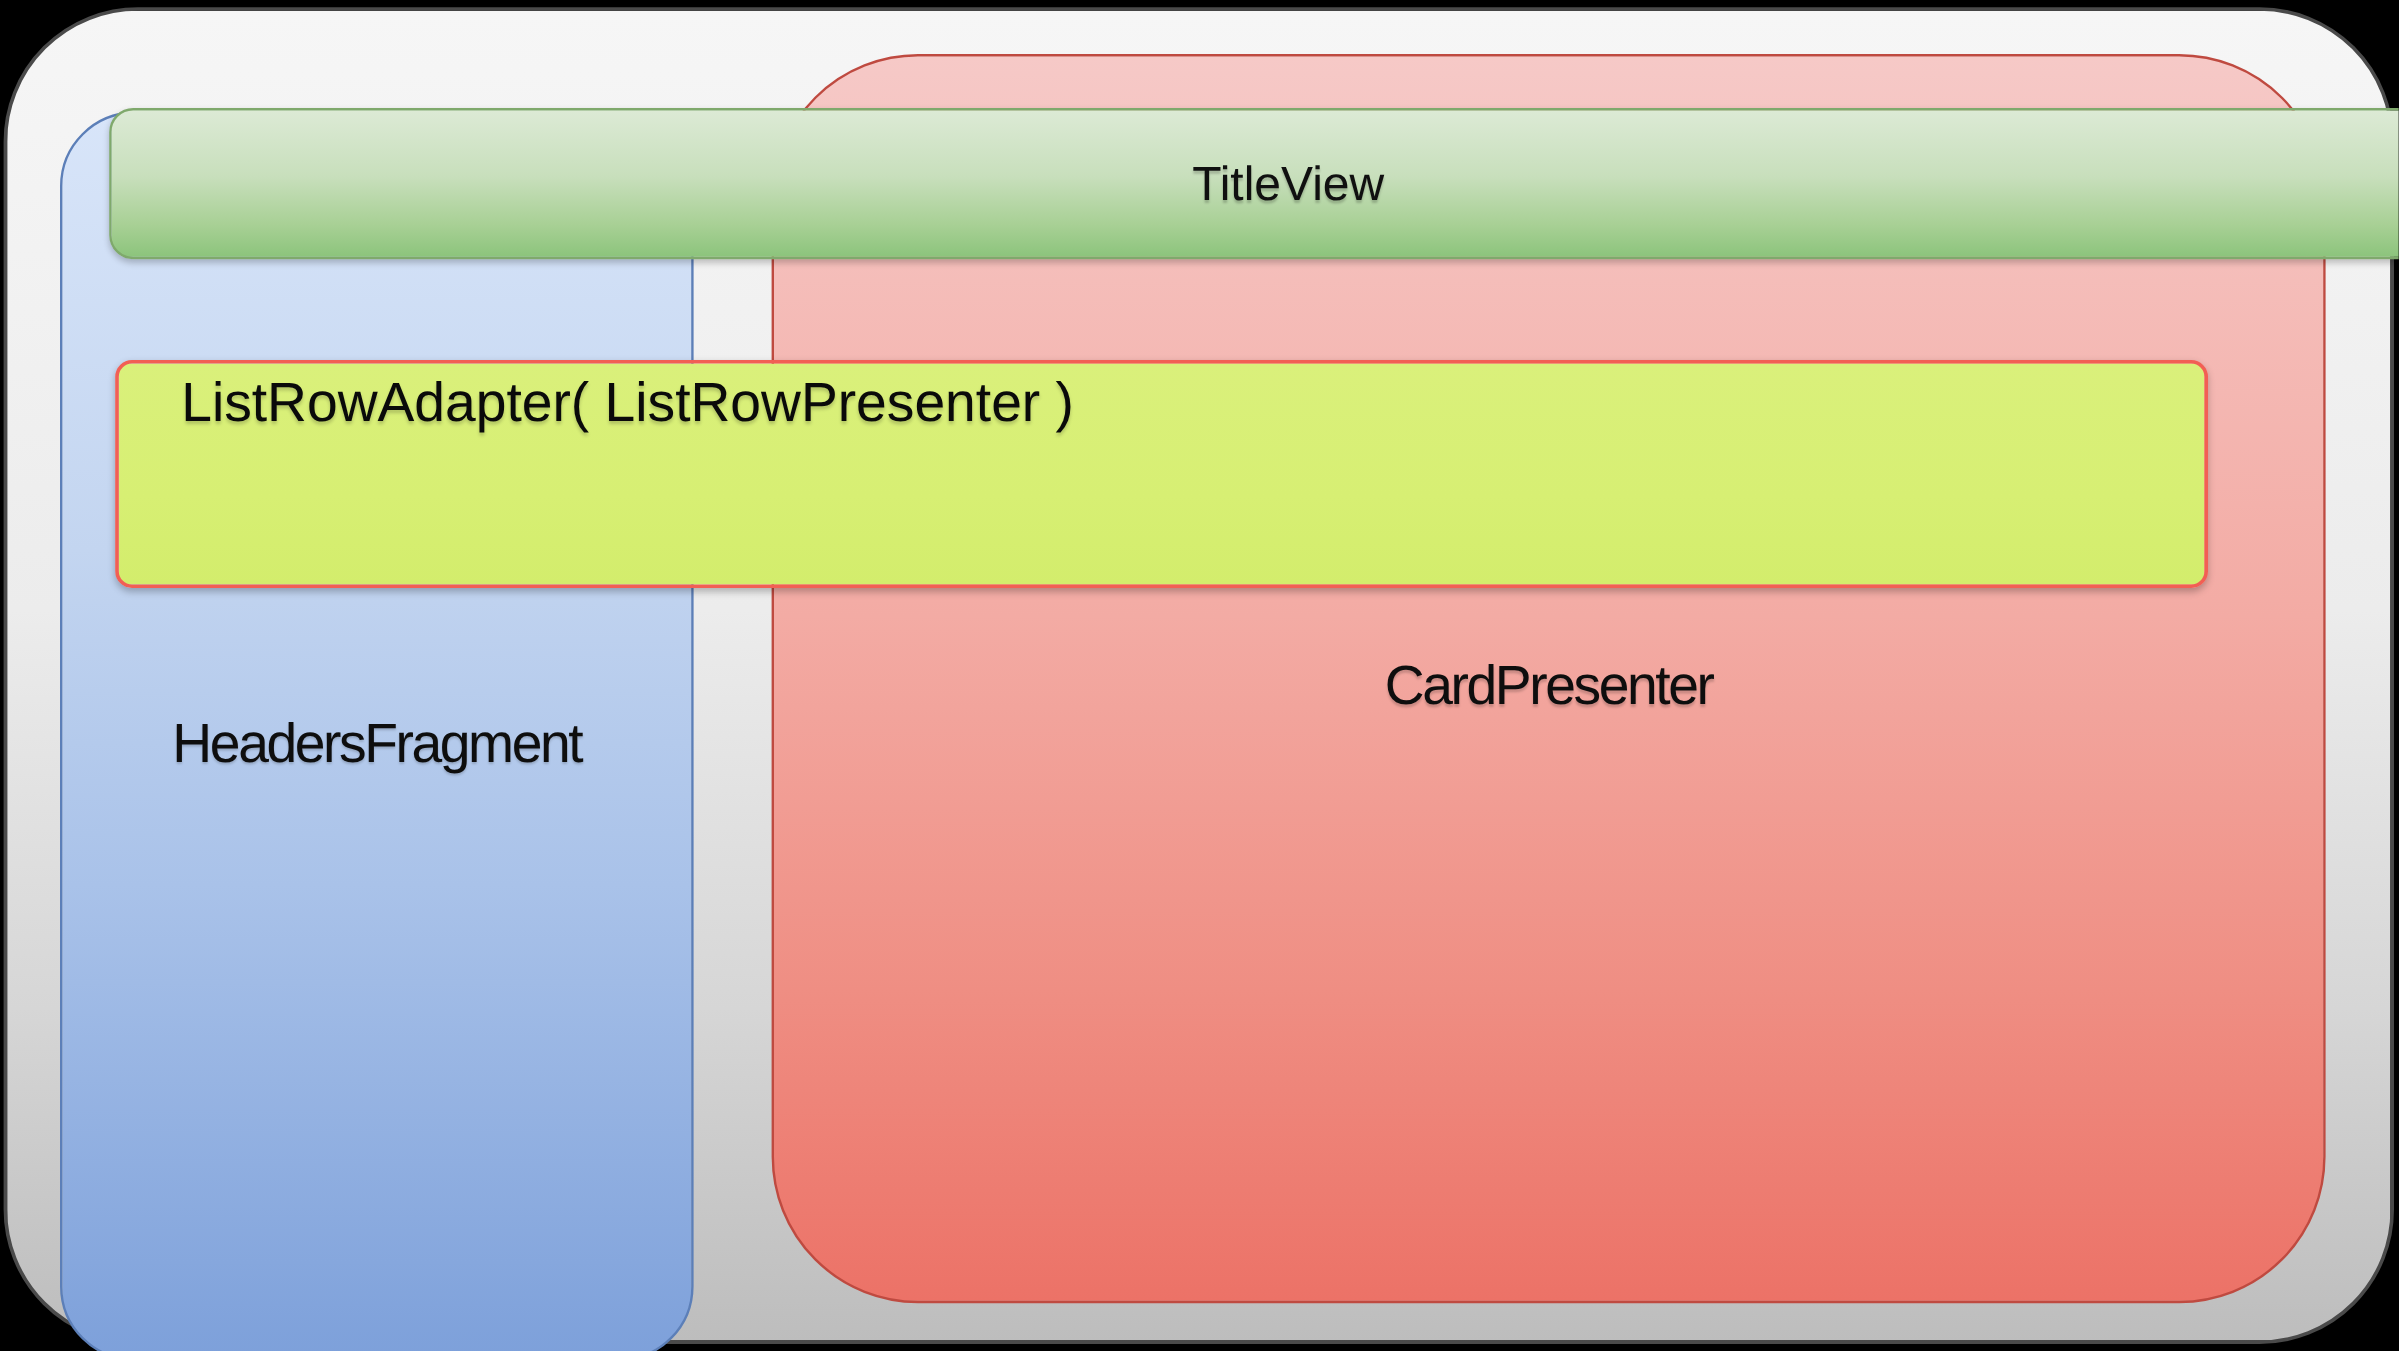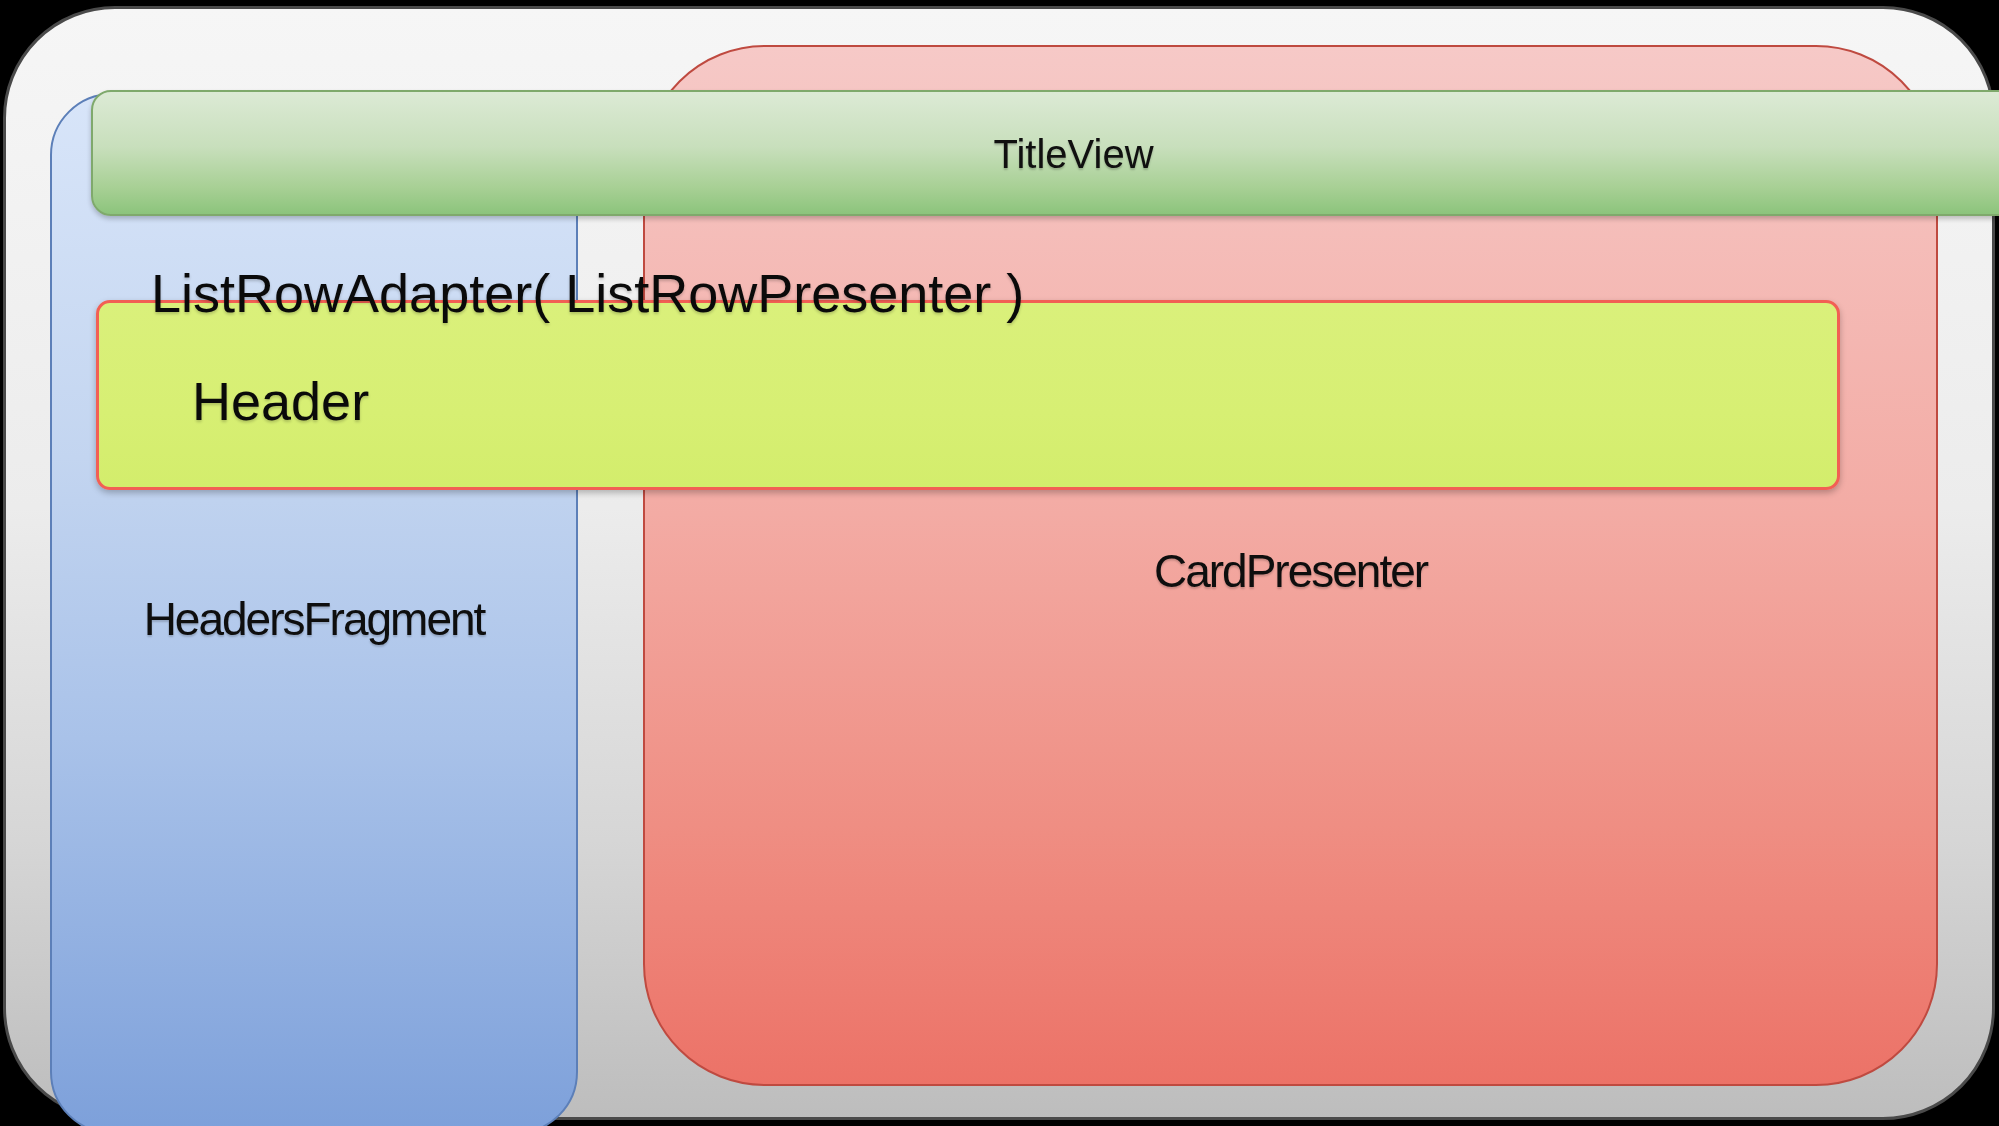--- a/index.html
+++ b/index.html
@@ -94,25 +94,26 @@
     box-sizing: border-box;
     border: 3px solid #f25f54;
     border-radius: 14px;
     background: linear-gradient(to bottom, #daf07b 0%, #d7ef73 60%, #d3ed6c 100%);
     box-shadow: 0 3px 6px rgba(0,0,0,0.25);
     z-index: 3;
   }
   .big-text {
     position: absolute;
     line-height: 1;
-    font-size: 54px;
+    font-size: 46px;
     color: #0a0a0a;
     white-space: nowrap;
     z-index: 4;
     text-shadow: 0 2px 3px rgba(0,0,0,0.2);
+    margin-top: 46px;
   }
   .adapter-presenter-line {
     left: 145px;
     top: 257px; 
   }
   .header-cell {
     left: 186px;
     top: 365px; 
   }
   .card-adapter-line {
@@ -135,17 +136,16 @@
     </div>
 
     <div class="title-bar">
       <span class="title-bar-label">TitleView</span>
     </div>
 
     <div class="list-row-bar"></div>
 
     <div class="big-text adapter-presenter-line">ListRowAdapter( ListRowPresenter )</div>
 
-    <div class="big-text header-cell">Header</div>
 
 
   </div>
 </div>
 
 </body></html>

